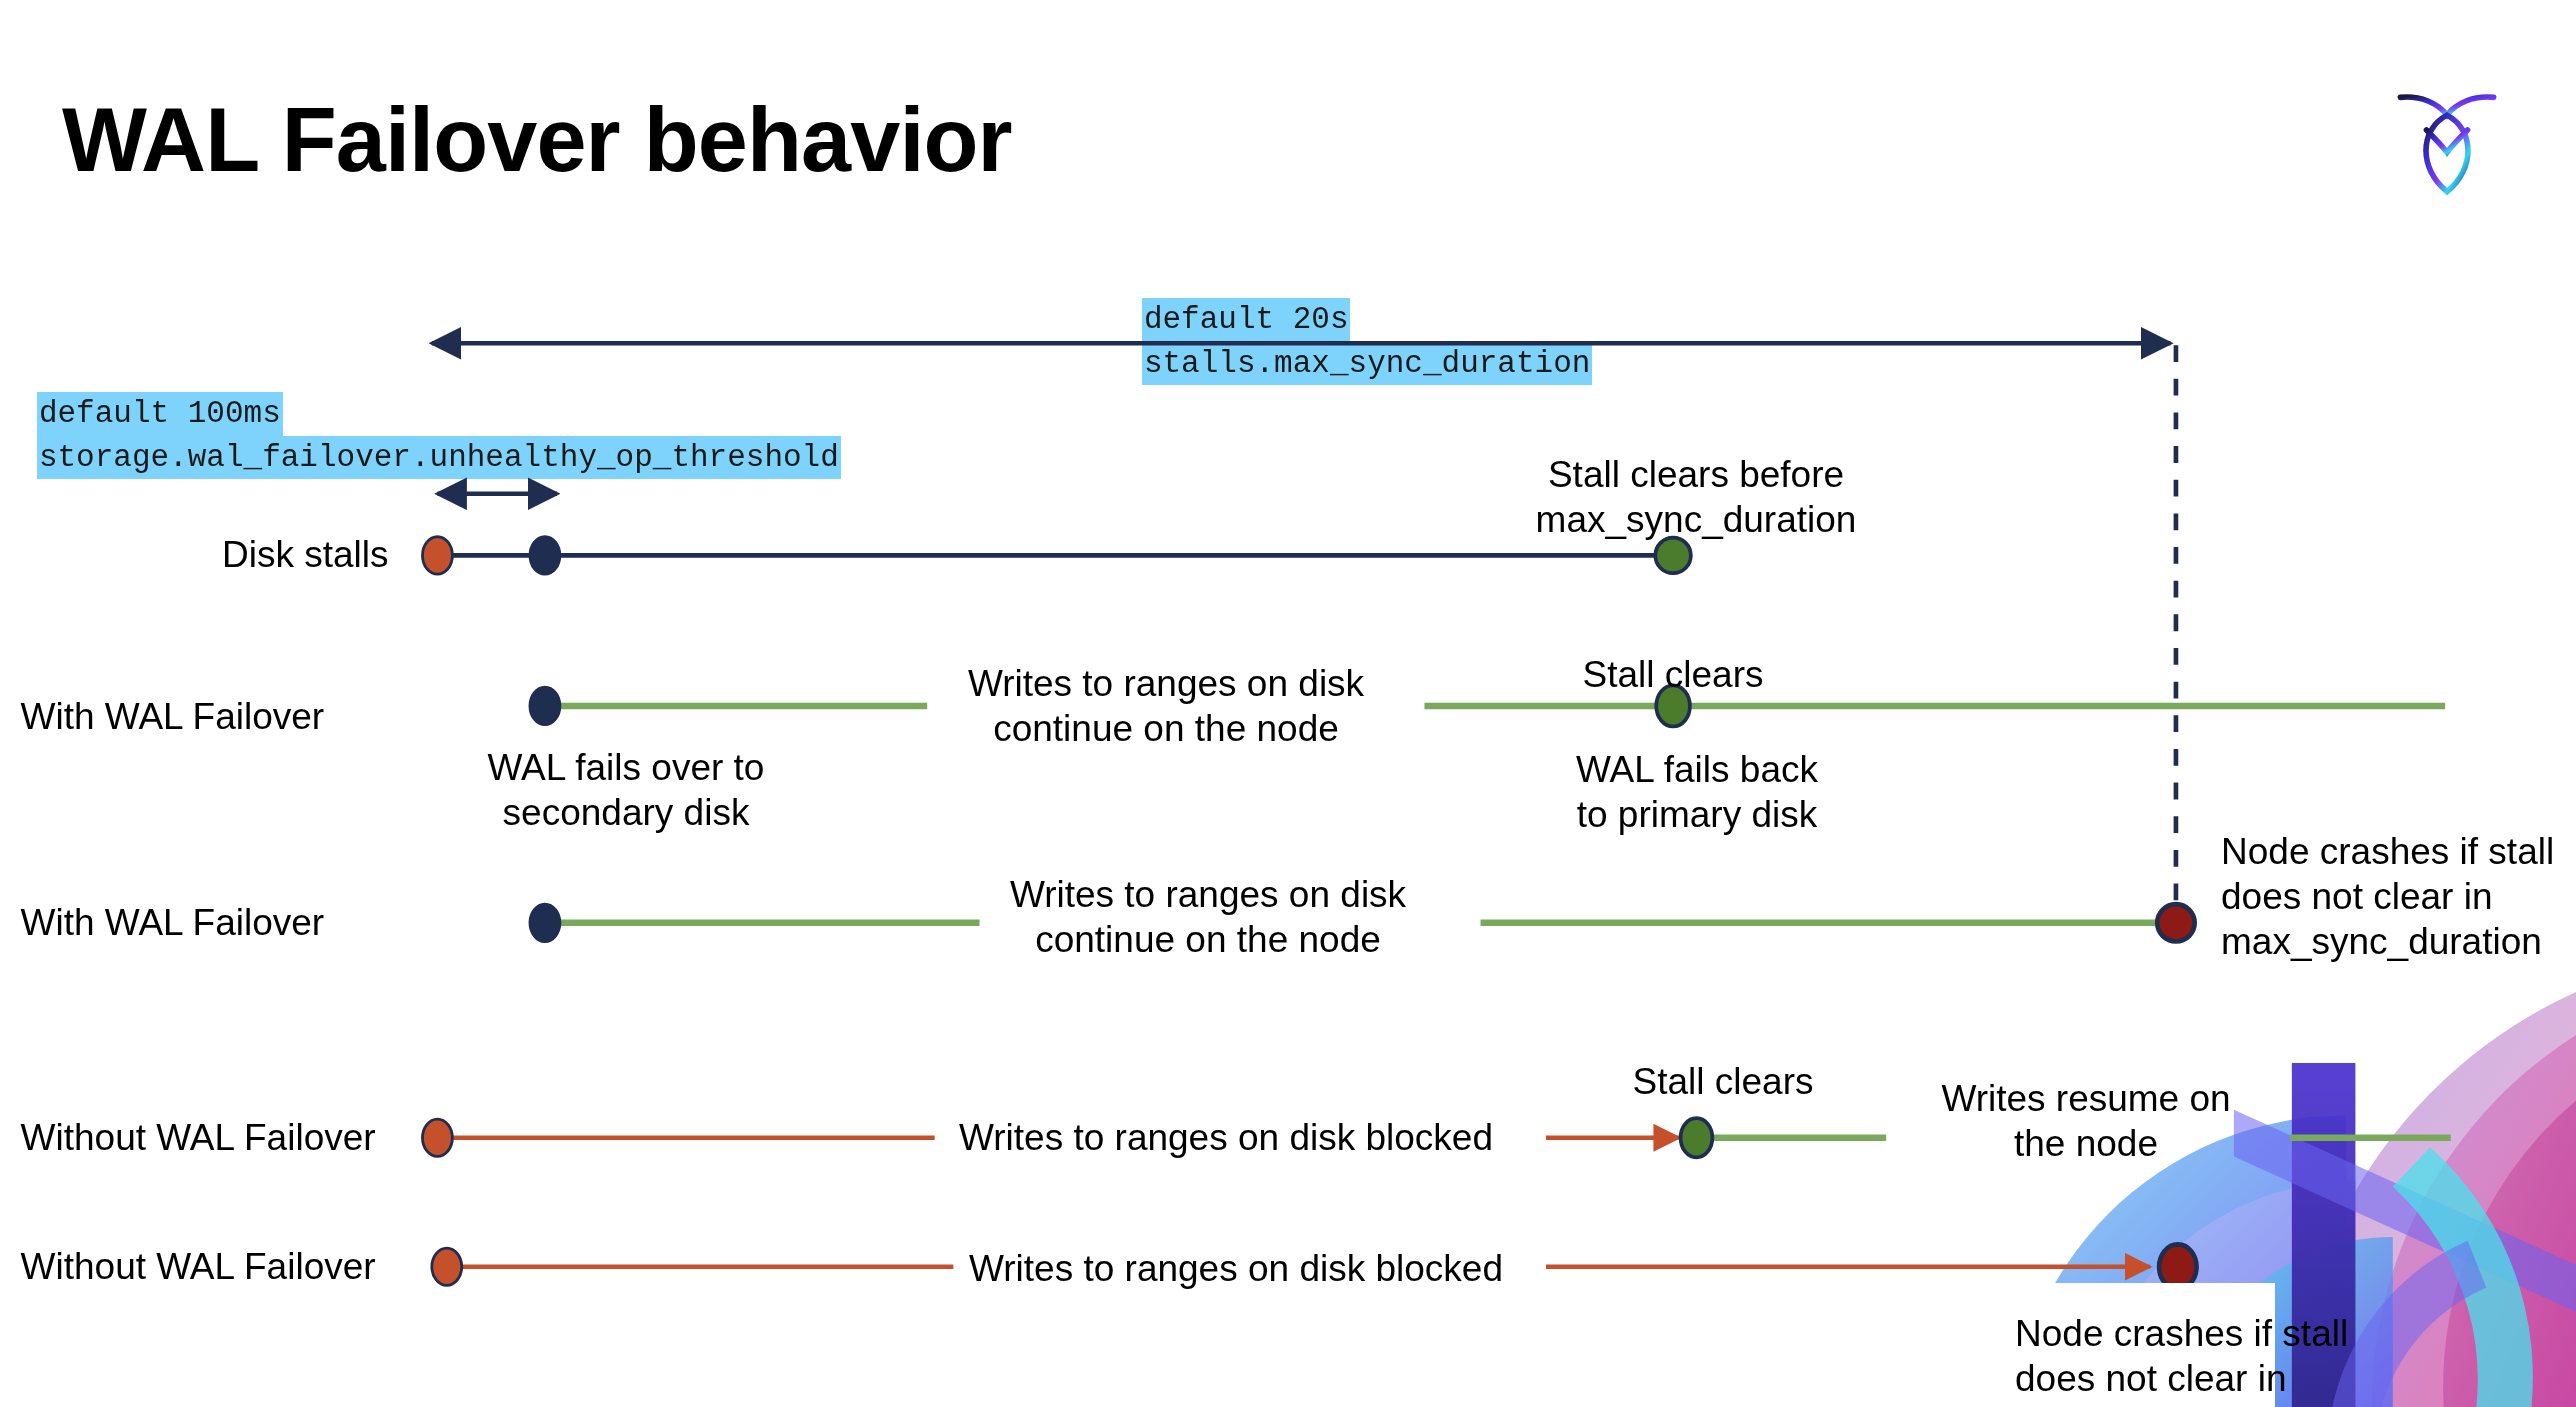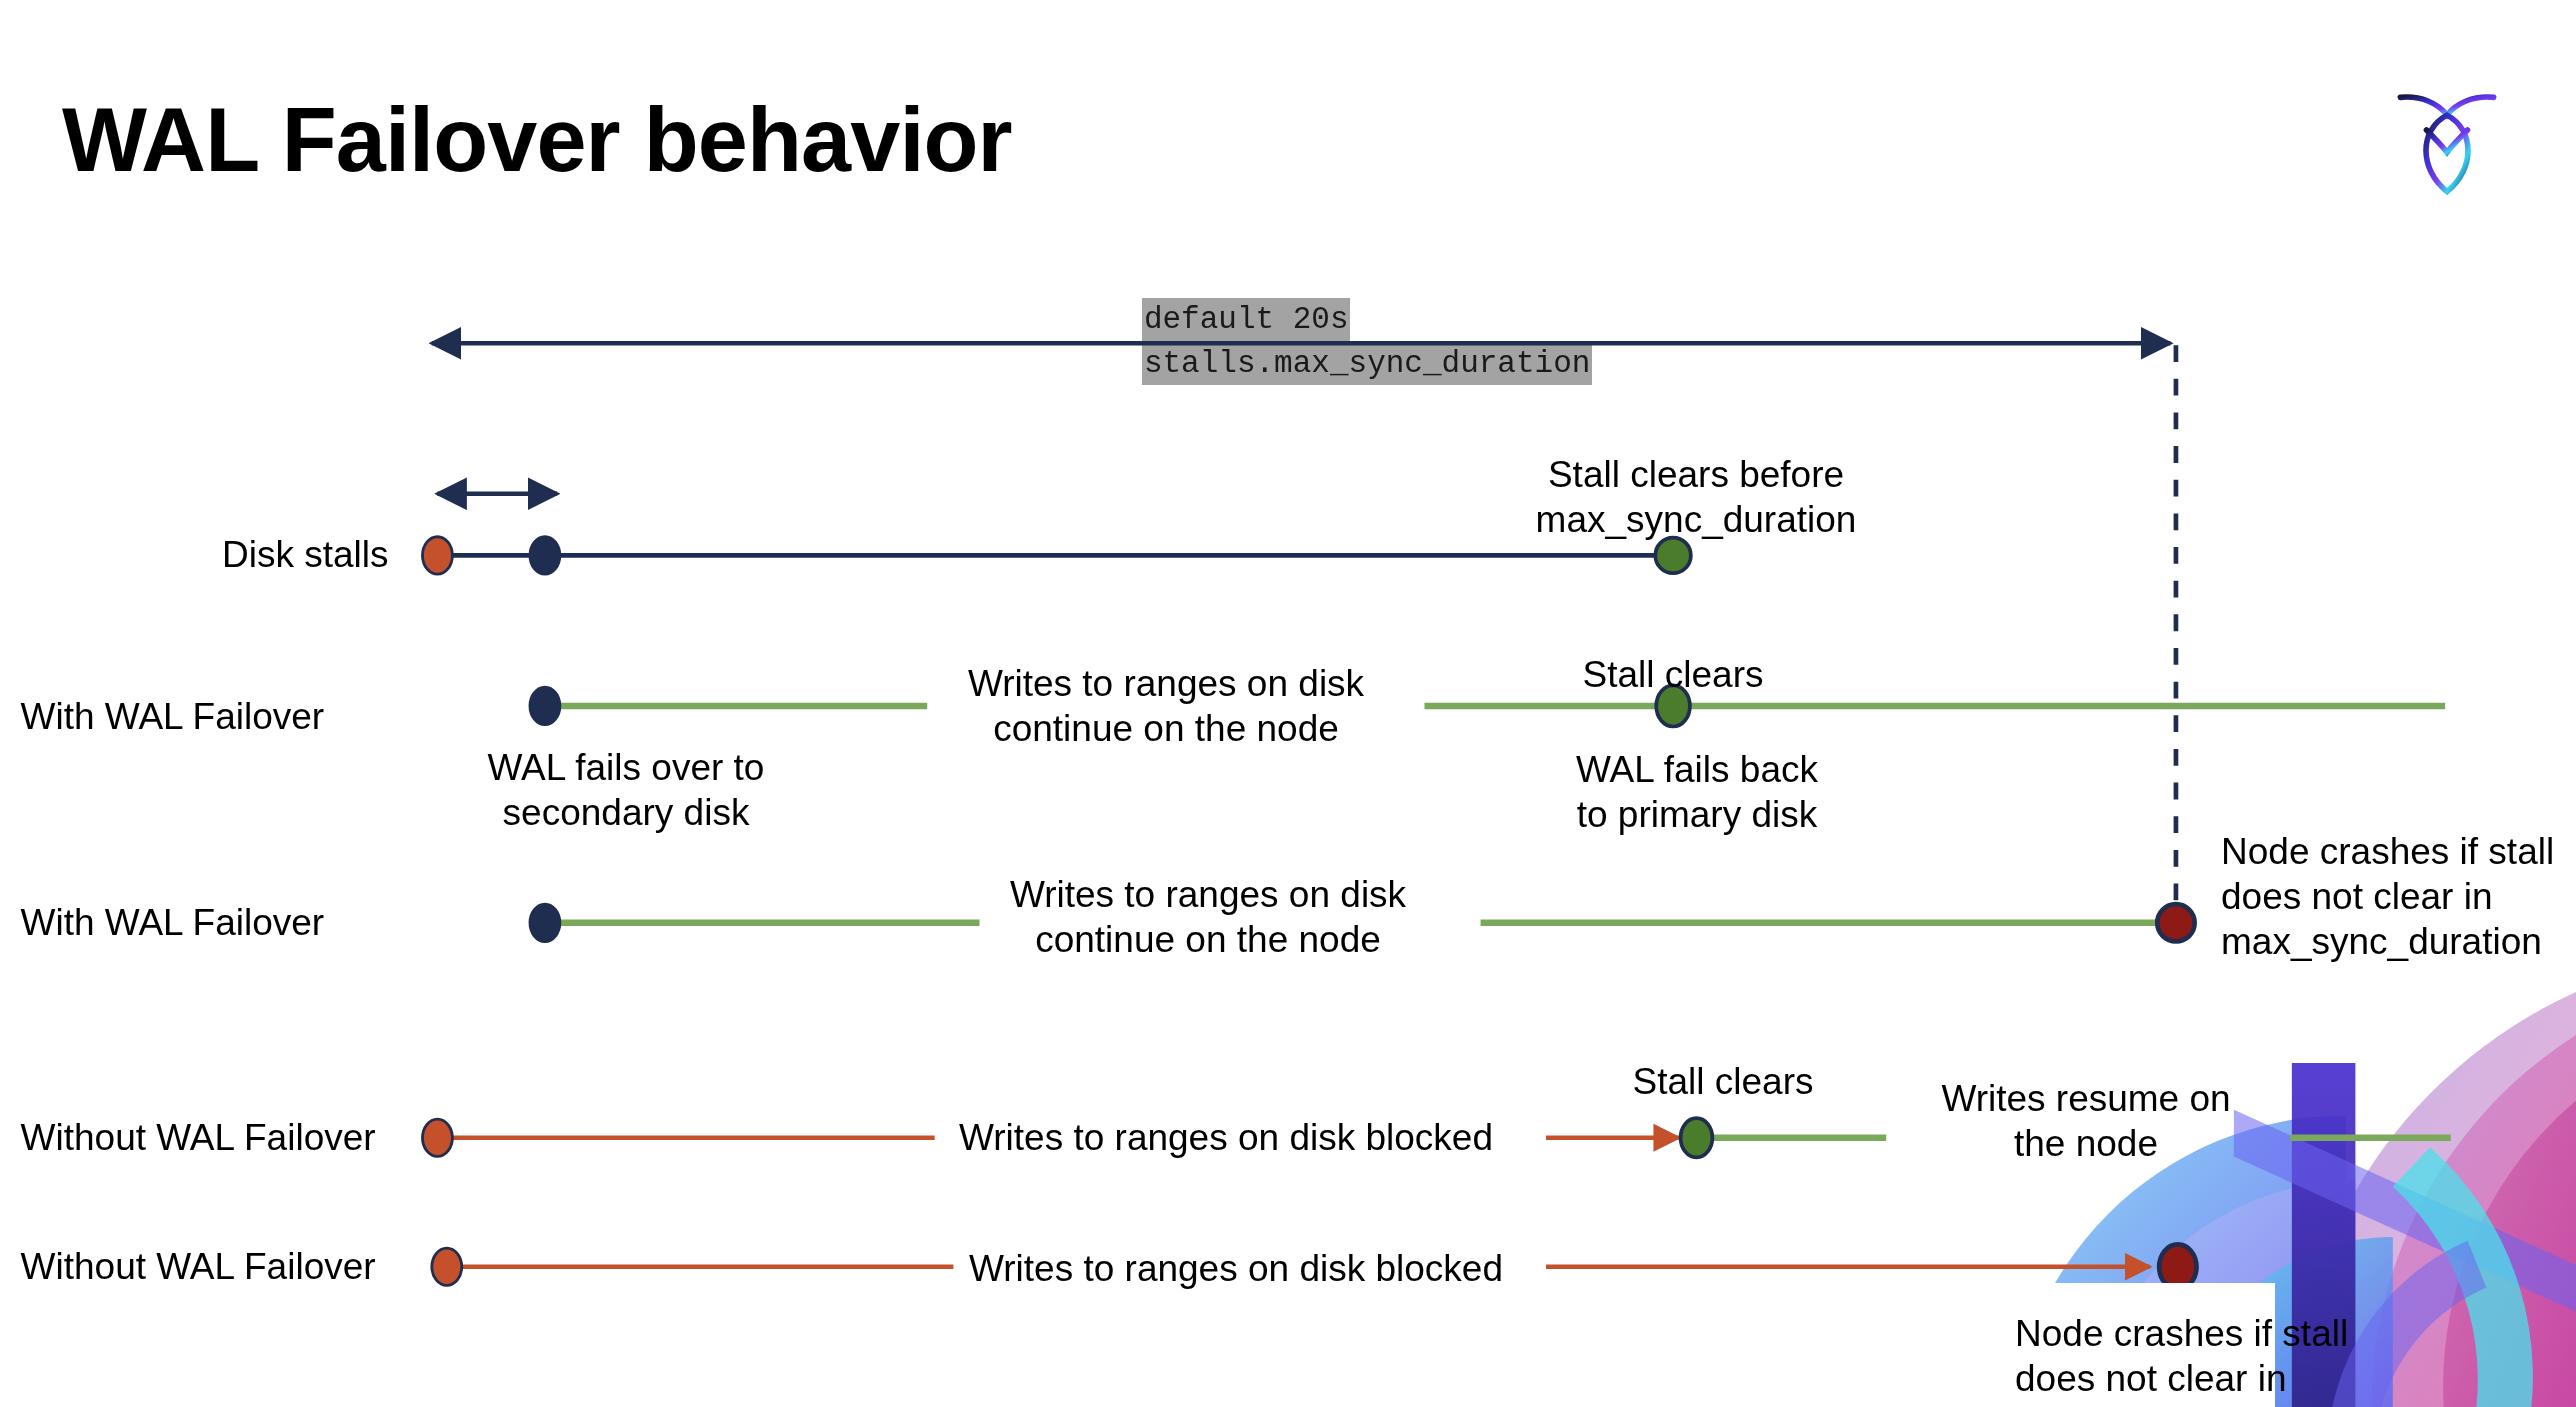--- a/index.html
+++ b/index.html
@@ -53,21 +53,21 @@
   }
   .code-label {
     position: absolute;
     font-family: "Liberation Mono", "DejaVu Sans Mono", monospace;
     font-size: 31px;
     color: #1a1a1a;
     white-space: nowrap;
     line-height: 1.35;
   }
   .code-label span {
-    background: #a3a3a3;
+    background: #7dd3fc;
     display: inline-block;
     padding: 0.9px 1.9px;
   }
   .row-label {
     position: absolute;
     font-size: 37px;
     color: #000000;
     white-space: nowrap;
     transform: translateY(-50%);
   }
@@ -173,20 +173,24 @@
     </g>
   </svg>
 
   <div class="title">WAL Failover behavior</div>
 
   <div class="code-label" style="left:1142px; top:254px;">
     <span>default 20s</span><br>
     <span>stalls.max_sync_duration</span>
   </div>
 
+  <div class="code-label" style="left:37px; top:348px;">
+    <span>default 100ms</span><br>
+    <span>storage.wal_failover.unhealthy_op_threshold</span>
+  </div>
 
   <svg id="wire-layer" viewBox="0 0 2756 1506">
     <defs>
       <marker id="arrNavy" viewBox="0 0 10 10" refX="9" refY="5" markerWidth="7" markerHeight="7" orient="auto-start-reverse">
         <path d="M0 0 L10 5 L0 10 z" fill="#1f2d50"></path>
       </marker>
       <marker id="arrNavyStart" viewBox="0 0 10 10" refX="9" refY="5" markerWidth="7" markerHeight="7" orient="auto-start-reverse">
         <path d="M0 0 L10 5 L0 10 z" fill="#1f2d50"></path>
       </marker>
       <marker id="arrOrange" viewBox="0 0 10 10" refX="9" refY="5" markerWidth="6" markerHeight="6" orient="auto-start-reverse">

